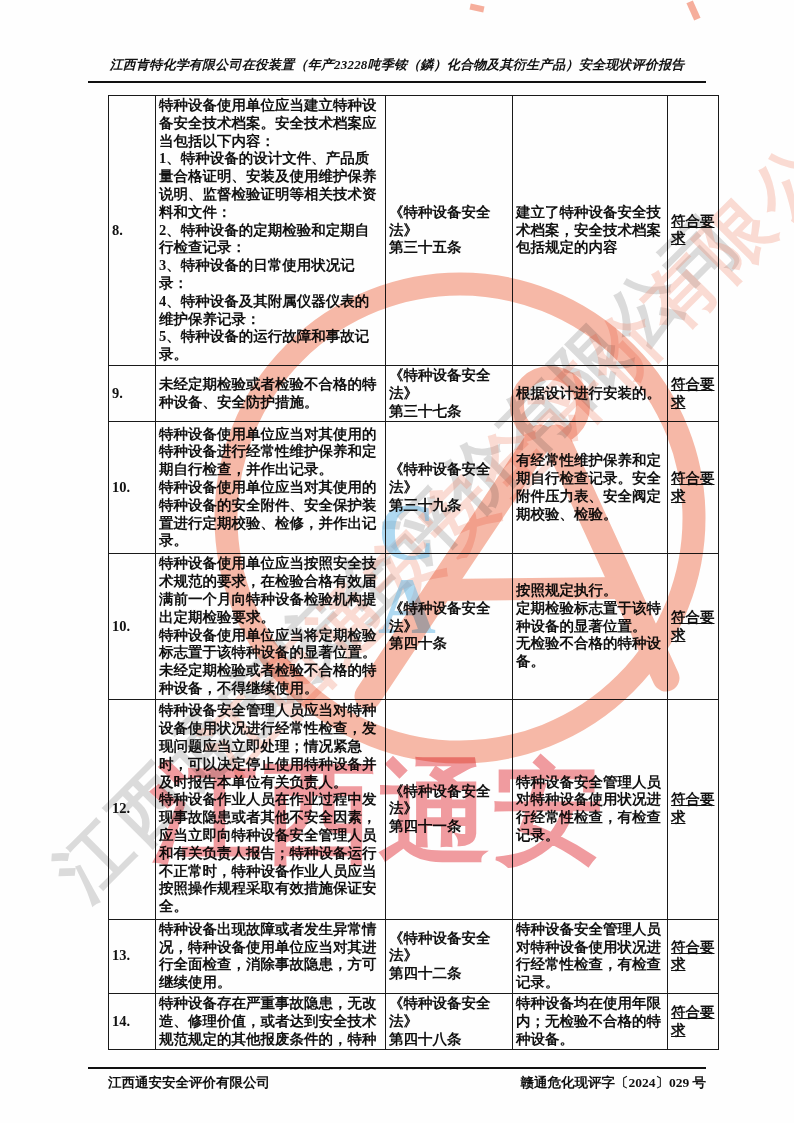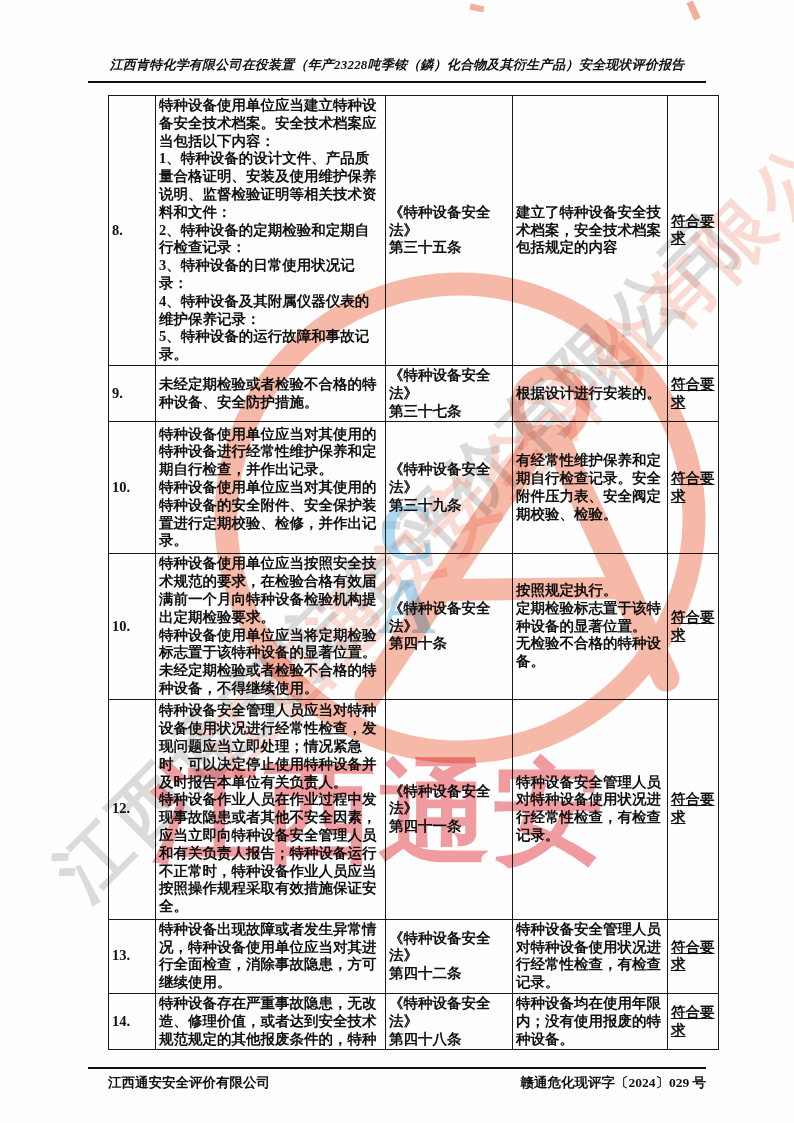--- a/index.html
+++ b/index.html
@@ -172,21 +172,21 @@
         <td class="c-basis">《特种设备安全法》
 第四十二条</td>
         <td class="c-finding">特种设备安全管理人员对特种设备使用状况进行经常性检查，有检查记录。</td>
         <td class="c-status">符合要求</td>
       </tr>
       <tr style="height:52px">
         <td class="c-no">14.</td>
         <td class="c-content">特种设备存在严重事故隐患，无改造、修理价值，或者达到安全技术规范规定的其他报废条件的，特种</td>
         <td class="c-basis">《特种设备安全法》
 第四十八条</td>
-        <td class="c-finding">特种设备均在使用年限内；没有使用报废的特种设备。</td>
+        <td class="c-finding">特种设备均在使用年限内；无检验不合格的特种设备。</td>
         <td class="c-status">符合要求</td>
       </tr>
     </tbody>
   </table>
 
   <svg class="wm wm-stamp" width="520" height="530" viewBox="0 0 520 530">
     <circle cx="260" cy="260" r="234" fill="none" stroke="#f08060" stroke-width="23"></circle>
     <circle cx="350" cy="148" r="33" fill="none" stroke="#f08060" stroke-width="14"></circle>
     <path d="M340,180 L168,438" fill="none" stroke="#f08060" stroke-width="27" stroke-linecap="round"></path>
     <path d="M356,180 L466,420" fill="none" stroke="#f08060" stroke-width="27" stroke-linecap="round"></path>

